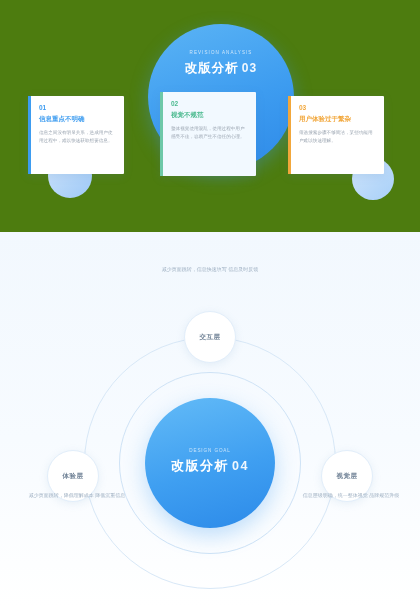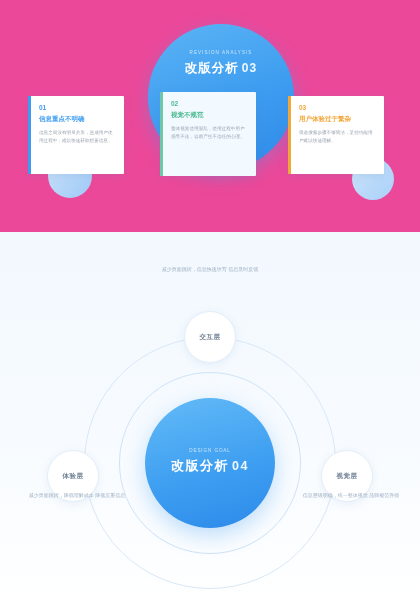--- a/index.html
+++ b/index.html
@@ -7,21 +7,21 @@
     width: 420px; height: 607px;
     font-family: "Liberation Sans", "DejaVu Sans", sans-serif;
     background: #ffffff;
     overflow: hidden;
   }
   .page { position: relative; width: 420px; height: 607px; overflow: hidden; }
 
   
   .sec-top {
     position: absolute; left: 0; top: 0; width: 420px; height: 232px;
-    background: #ec4899; overflow: hidden;
+    background: #4d7c0f; overflow: hidden;
   }
   
   .deco-left-circle {
     position: absolute; left: 48px; top: 154px; width: 44px; height: 44px;
     border-radius: 50%;
     background: linear-gradient(135deg, #cfe4fb 0%, #9ec9f7 100%);
   }
   .deco-right-circle {
     position: absolute; left: 352px; top: 158px; width: 42px; height: 42px;
     border-radius: 50%;

